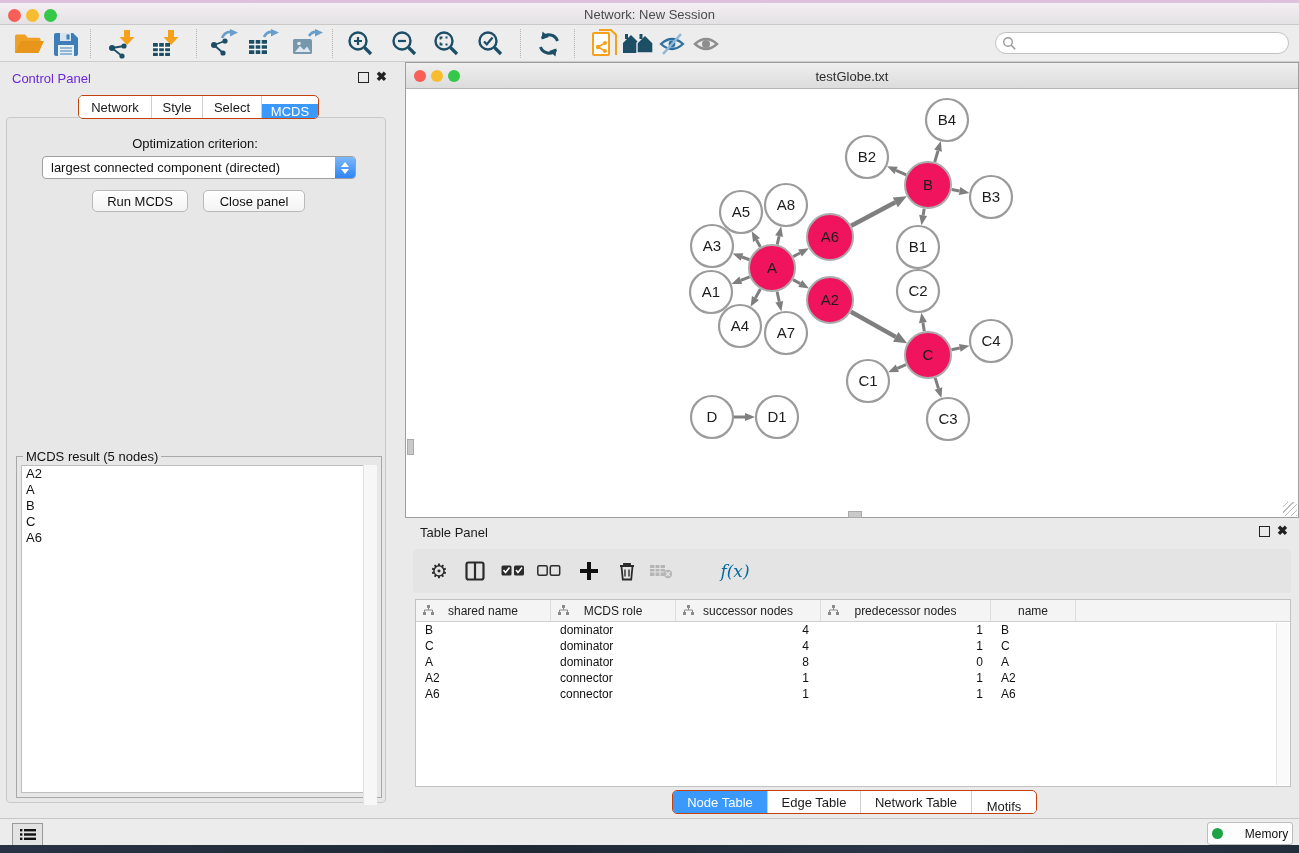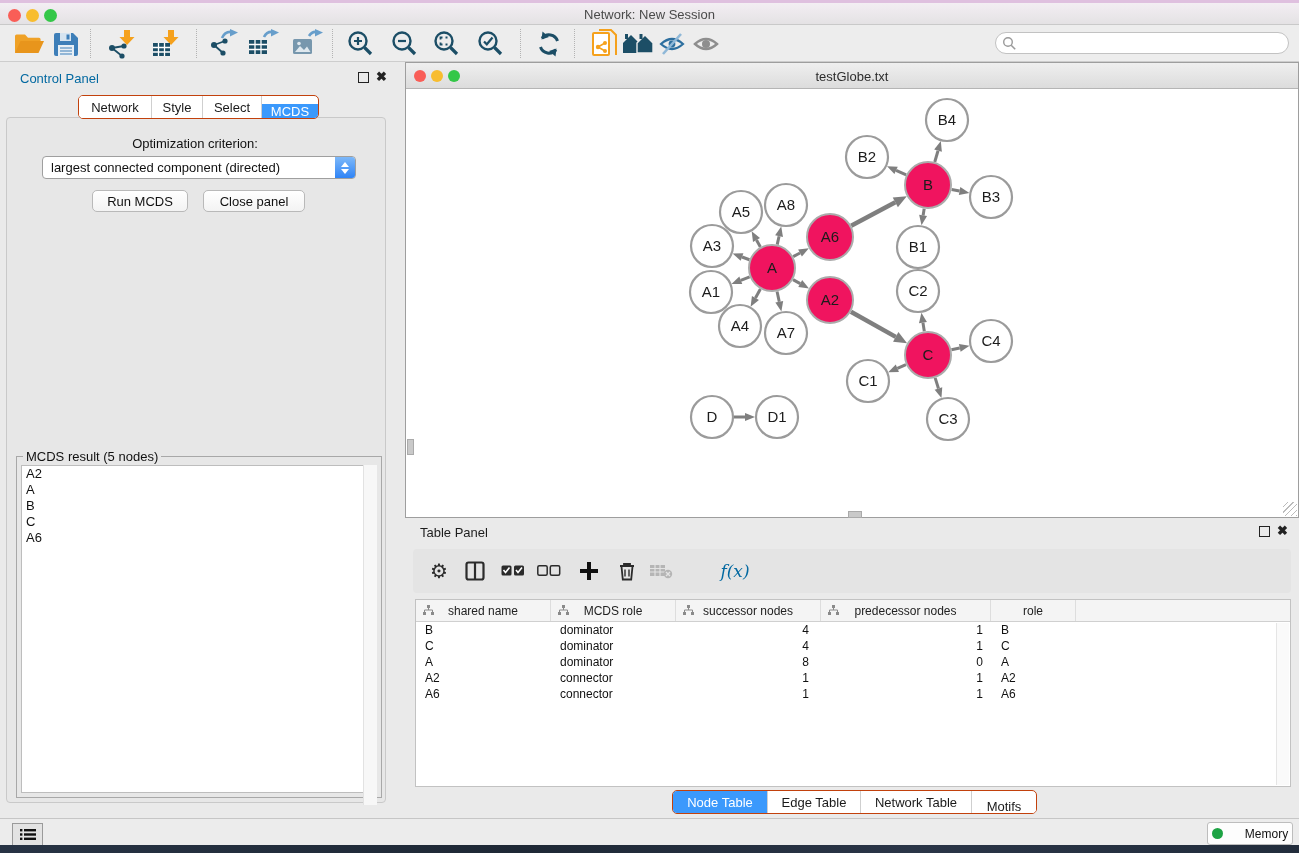--- a/index.html
+++ b/index.html
@@ -12,21 +12,21 @@
   .tl.yel{left:26px;background:#f8bd2f;}
   .tl.grn{left:44px;background:#34c748;}
   .win-title{position:absolute;top:4px;left:0;width:100%;text-align:center;font-size:13px;color:#4a4a4a;}
   
   .toolbar{left:0;top:25px;width:1299px;height:37px;background:#ededed;border-bottom:1px solid #cdcdcd;box-sizing:border-box;}
   .tbi{position:absolute;top:4px;width:34px;height:30px;display:flex;align-items:center;justify-content:center;cursor:pointer;}
   .tbdiv{position:absolute;top:4px;width:0;height:29px;border-left:1px dotted #b3b3b3;}
   .searchbox{position:absolute;left:995px;top:7px;width:294px;height:22px;background:#fff;border:1px solid #c2c2c2;border-radius:12px;box-sizing:border-box;display:flex;align-items:center;padding-left:6px;}
   .searchbox input{border:none;outline:none;flex:1;font-size:12px;font-family:"Liberation Sans",sans-serif;background:transparent;}
   
-  .cp-title{left:20px;top:71px;font-size:13px;color:#0369a1;}
+  .cp-title{left:12px;top:71px;font-size:13px;color:#6d28d9;}
   .panel-icon{position:absolute;cursor:pointer;font-size:12px;color:#222;line-height:12px;}
   .float-glyph{width:9px;height:9px;border:1.5px solid #222;display:inline-block;}
   .cp-body{left:6px;top:117px;width:378px;height:684px;background:#e7e7e7;border:1px solid #c9c9c9;border-radius:4px;}
   .seg{position:absolute;display:flex;border:1px solid #c2410c;border-radius:5px;background:#fff;overflow:hidden;height:22px;}
   .seg .tab{font-size:13px;color:#1a1a1a;display:flex;align-items:center;justify-content:center;border-right:1px solid #cfcfcf;cursor:pointer;background:#fff;}
   .seg .tab:last-child{border-right:none;margin-top:8px;}
   .seg .tab.sel{background:#3b99fc;color:#fff;}
   .opt-label{left:6px;top:136px;width:378px;text-align:center;font-size:13px;color:#111;}
   .dropdown{left:42px;top:156px;width:314px;height:23px;background:#fff;border:1px solid #9f9f9f;border-radius:4px;box-sizing:border-box;display:flex;align-items:center;cursor:pointer;}
   .dropdown .val{flex:1;font-size:13px;color:#111;padding-left:8px;white-space:nowrap;overflow:hidden;}
@@ -432,21 +432,21 @@
       <div class="thcell" style="width:170px;">
         <span class="treeicon"><svg width="11" height="11" viewBox="0 0 11 11">
               <rect x="4" y="0" width="3" height="3" fill="#8a8a8a"></rect>
               <path d="M5.5 3 v2 M1.5 7 V5 h8 v2" stroke="#8a8a8a" stroke-width="1" fill="none"></path>
               <rect x="0" y="7" width="3" height="3" fill="#8a8a8a"></rect>
               <rect x="8" y="7" width="3" height="3" fill="#8a8a8a"></rect>
             </svg></span>
         <span>predecessor nodes</span>
       </div>
       <div class="thcell" style="width:85px;">
-        <span>role</span>
+        <span>name</span>
       </div>
       <div class="thcell" style="flex:1;border-right:none;"></div>
     </div>
     <div>
         <div class="trow">
           <div class="tcell c0">B</div>
           <div class="tcell c1">dominator</div>
           <div class="tcell c2">4</div>
           <div class="tcell c3">1</div>
           <div class="tcell c4">B</div>

